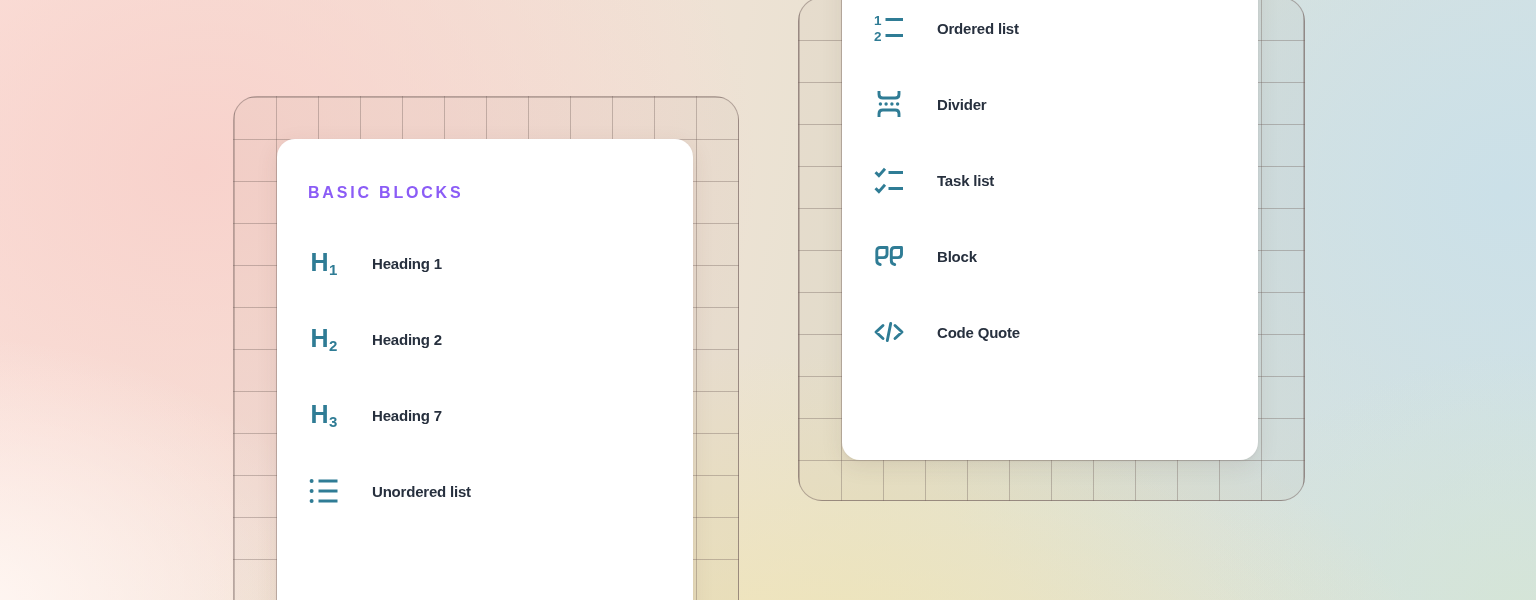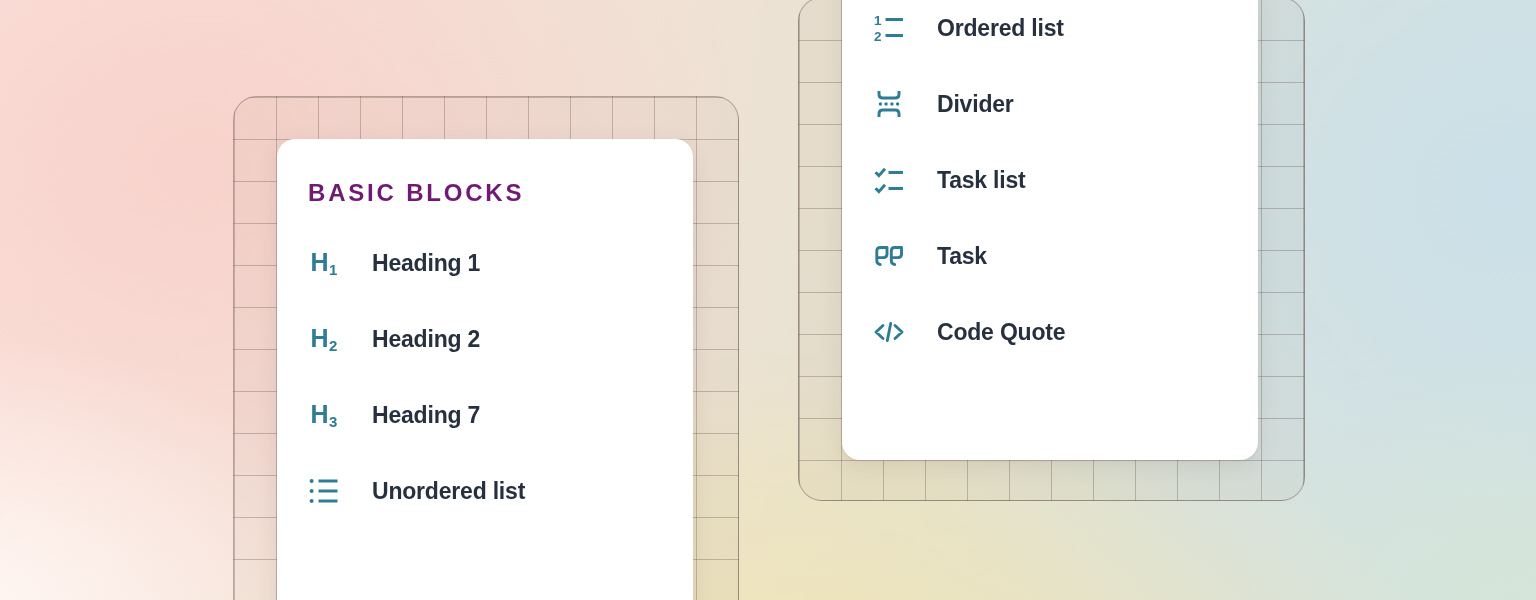--- a/index.html
+++ b/index.html
@@ -36,44 +36,44 @@
     background:#ffffff;
     border-radius:18px;
     box-shadow:0 6px 22px rgba(90,55,45,0.10), 0 1px 3px rgba(0,0,0,0.05);
     box-sizing:border-box;
     padding-left:31px;
     padding-right:20px;
   }
   .panel-left { left:277px; top:139px; height:560px; padding-top:44px; }
   .panel-right{ left:842px; top:-76px; height:536px; padding-top:82px; }
   .section-label{
-    font-size:24px;
+    font-size:16px;
     font-weight:700;
     letter-spacing:2.8px;
     line-height:20px;
-    color:#701a75;
+    color:#8b5cf6;
     margin:0 0 38px 0;
   }
   .menu-item{
     display:flex;
     align-items:center;
     height:44px;
     margin-bottom:32px;
     cursor:pointer;
   }
   .menu-item .icon{
     width:32px;height:32px;
     display:flex;align-items:center;justify-content:center;
     flex:0 0 32px;
     color:var(--teal,#2f7c95);
   }
   .menu-item .icon svg{width:32px;height:32px;display:block;}
   .menu-item .label{
     margin-left:32px;
-    font-size:23px;
+    font-size:15px;
     font-weight:700;
     letter-spacing:-0.2px;
     color:#27303e;
     white-space:nowrap;
   }
   .h-glyph{
     font-size:25px;
     font-weight:700;
     color:var(--teal,#2f7c95);
     line-height:1;
@@ -163,21 +163,21 @@
           </span>
           <span class="label">Task list</span>
         </div>
         <div class="menu-item">
           <span class="icon">
             <svg viewBox="0 0 32 32" stroke-linecap="round">
      <path stroke="currentColor" fill="none" stroke-width="2.9" d="M14 7.5H7.2C5 7.5 3.8 8.7 3.8 11v9.6c0 2.4 1.2 3.7 3.4 3.9M14 7.5V14c0 2.4-1.2 3.6-3.5 3.6H3.8"></path>
      <path stroke="currentColor" fill="none" stroke-width="2.9" d="M28.5 7.5h-6.8c-2.2 0-3.4 1.2-3.4 3.5v9.6c0 2.4 1.2 3.7 3.4 3.9M28.5 7.5V14c0 2.4-1.2 3.6-3.5 3.6h-6.7"></path>
             </svg>
           </span>
-          <span class="label">Task</span>
+          <span class="label">Block</span>
         </div>
         <div class="menu-item">
           <span class="icon">
             <svg viewBox="0 0 32 32" stroke-linejoin="round" stroke-linecap="round">
      <path stroke="currentColor" fill="none" stroke-width="2.9" d="M10 9.5L3 16l7 6.5M22 9.5L29 16l-7 6.5M17.7 7.5l-3.4 17"></path>
             </svg>
           </span>
           <span class="label">Code Quote</span>
         </div>
       </div>

